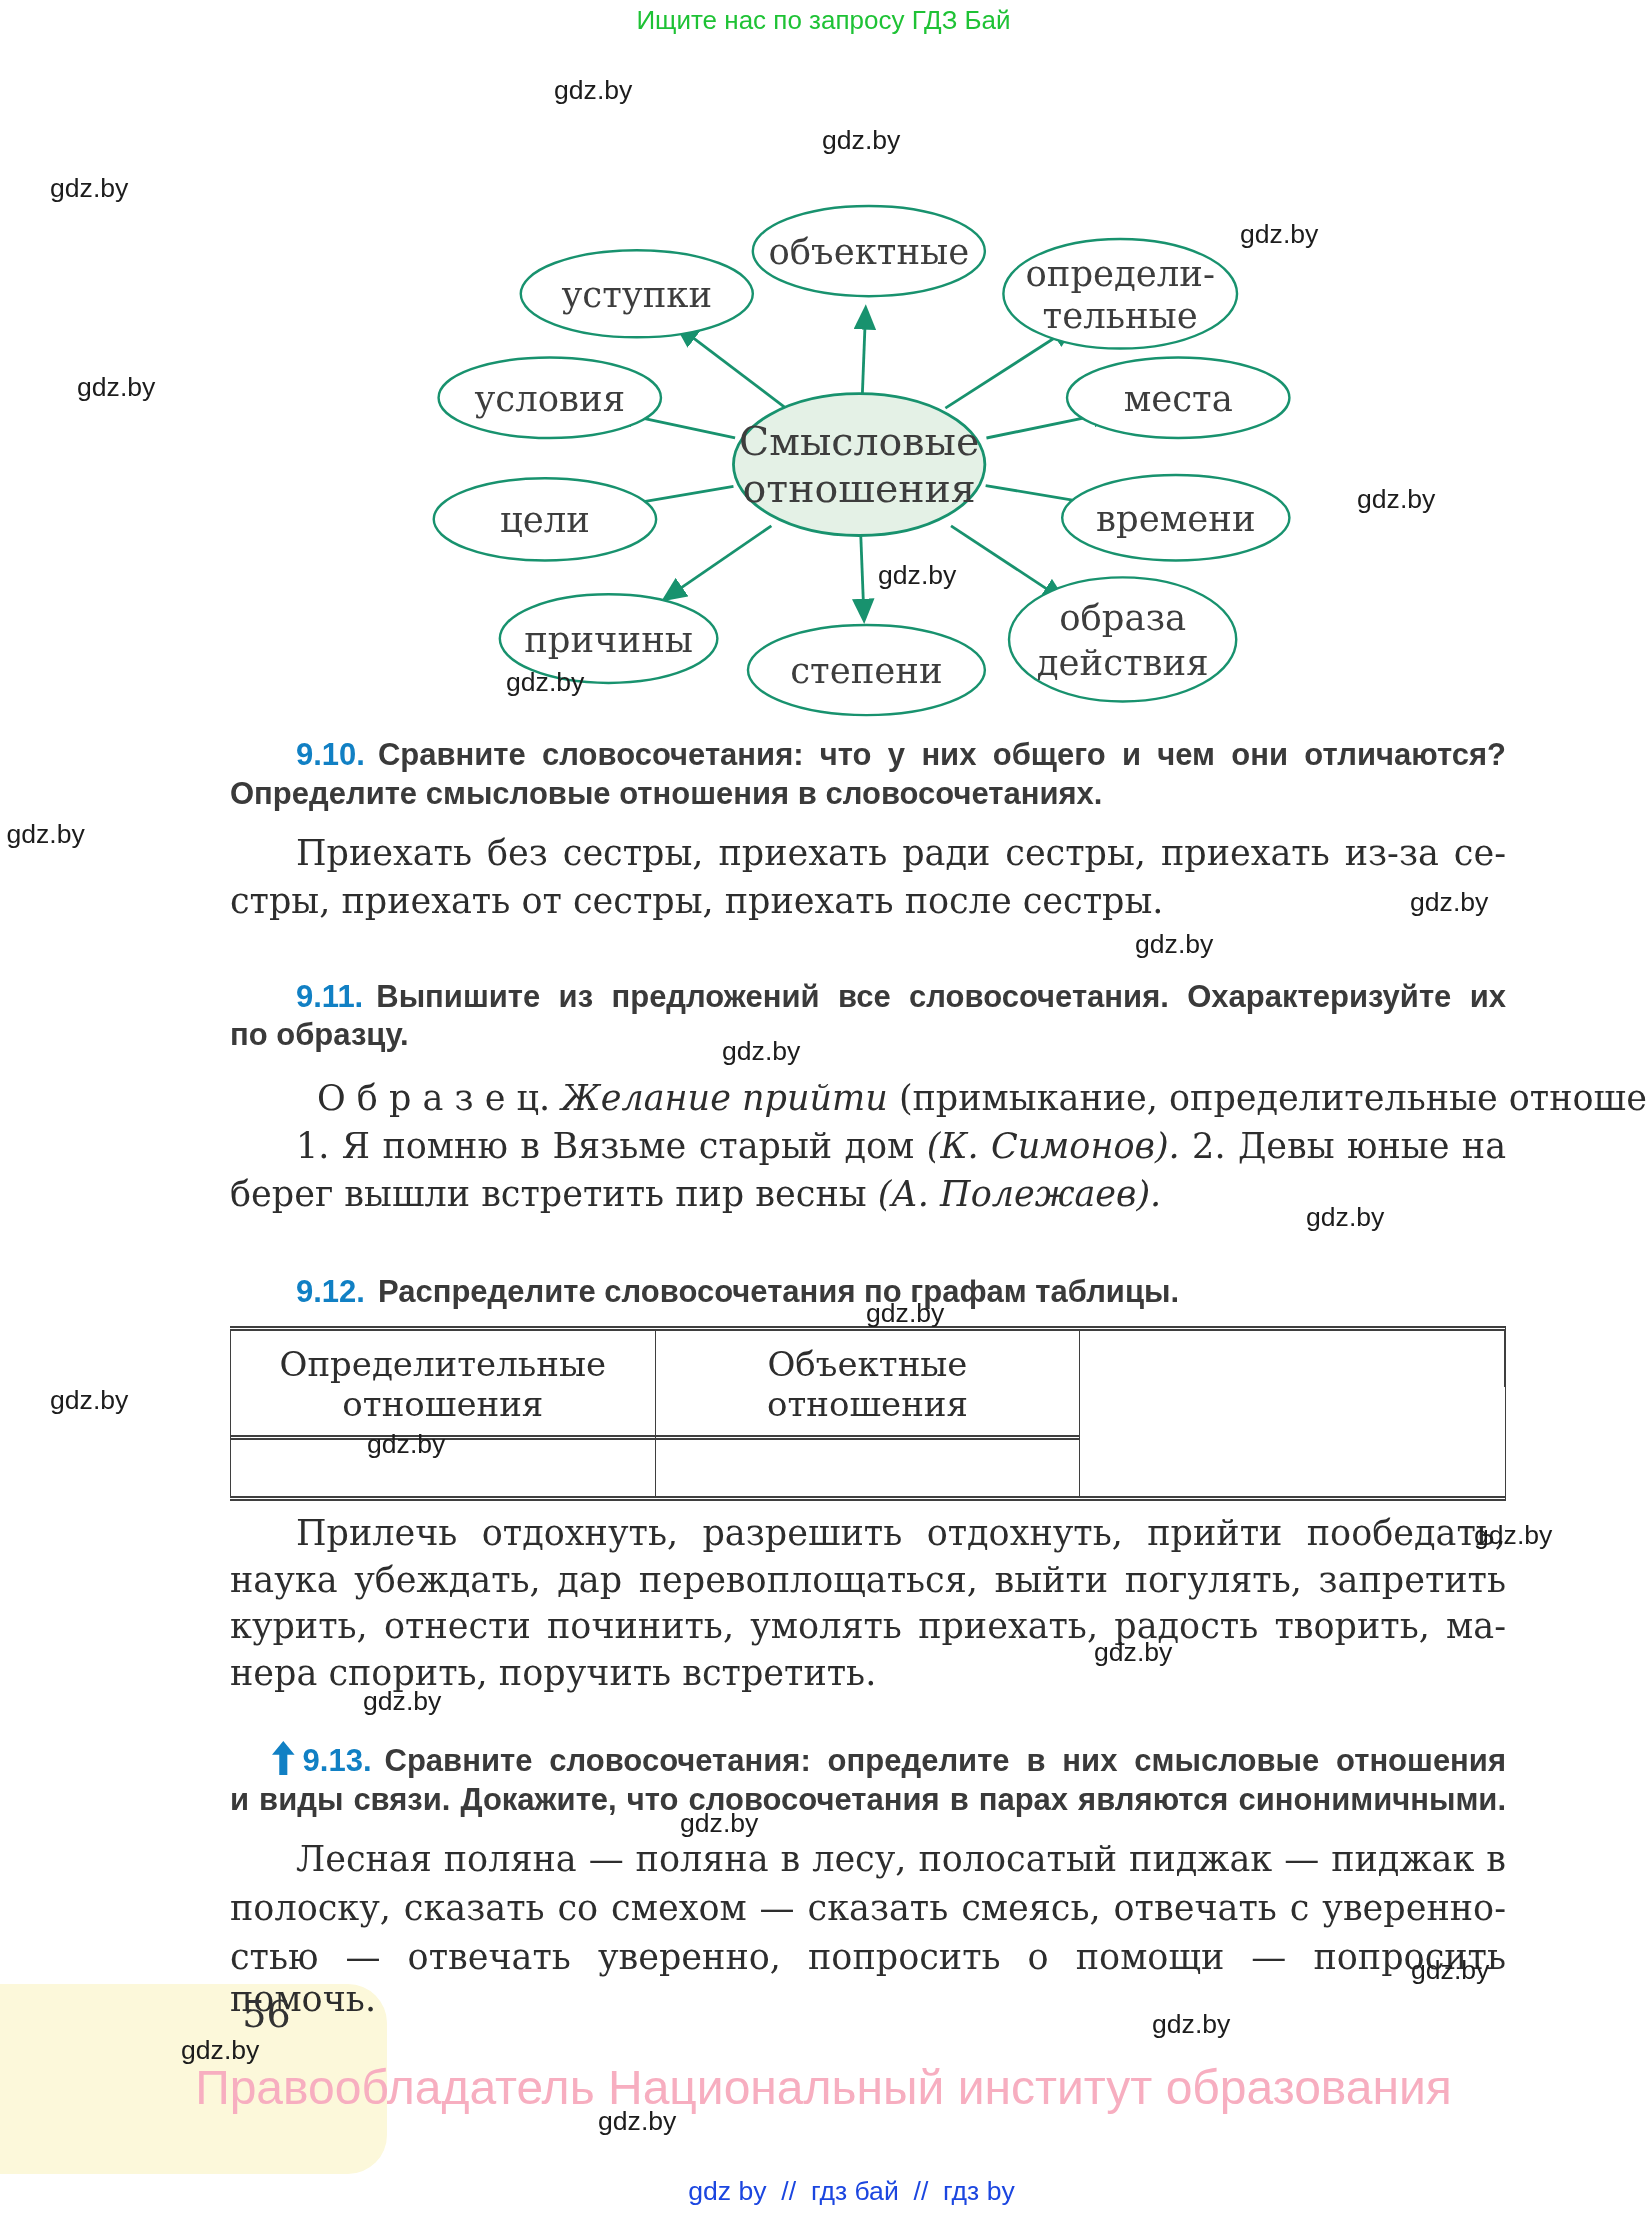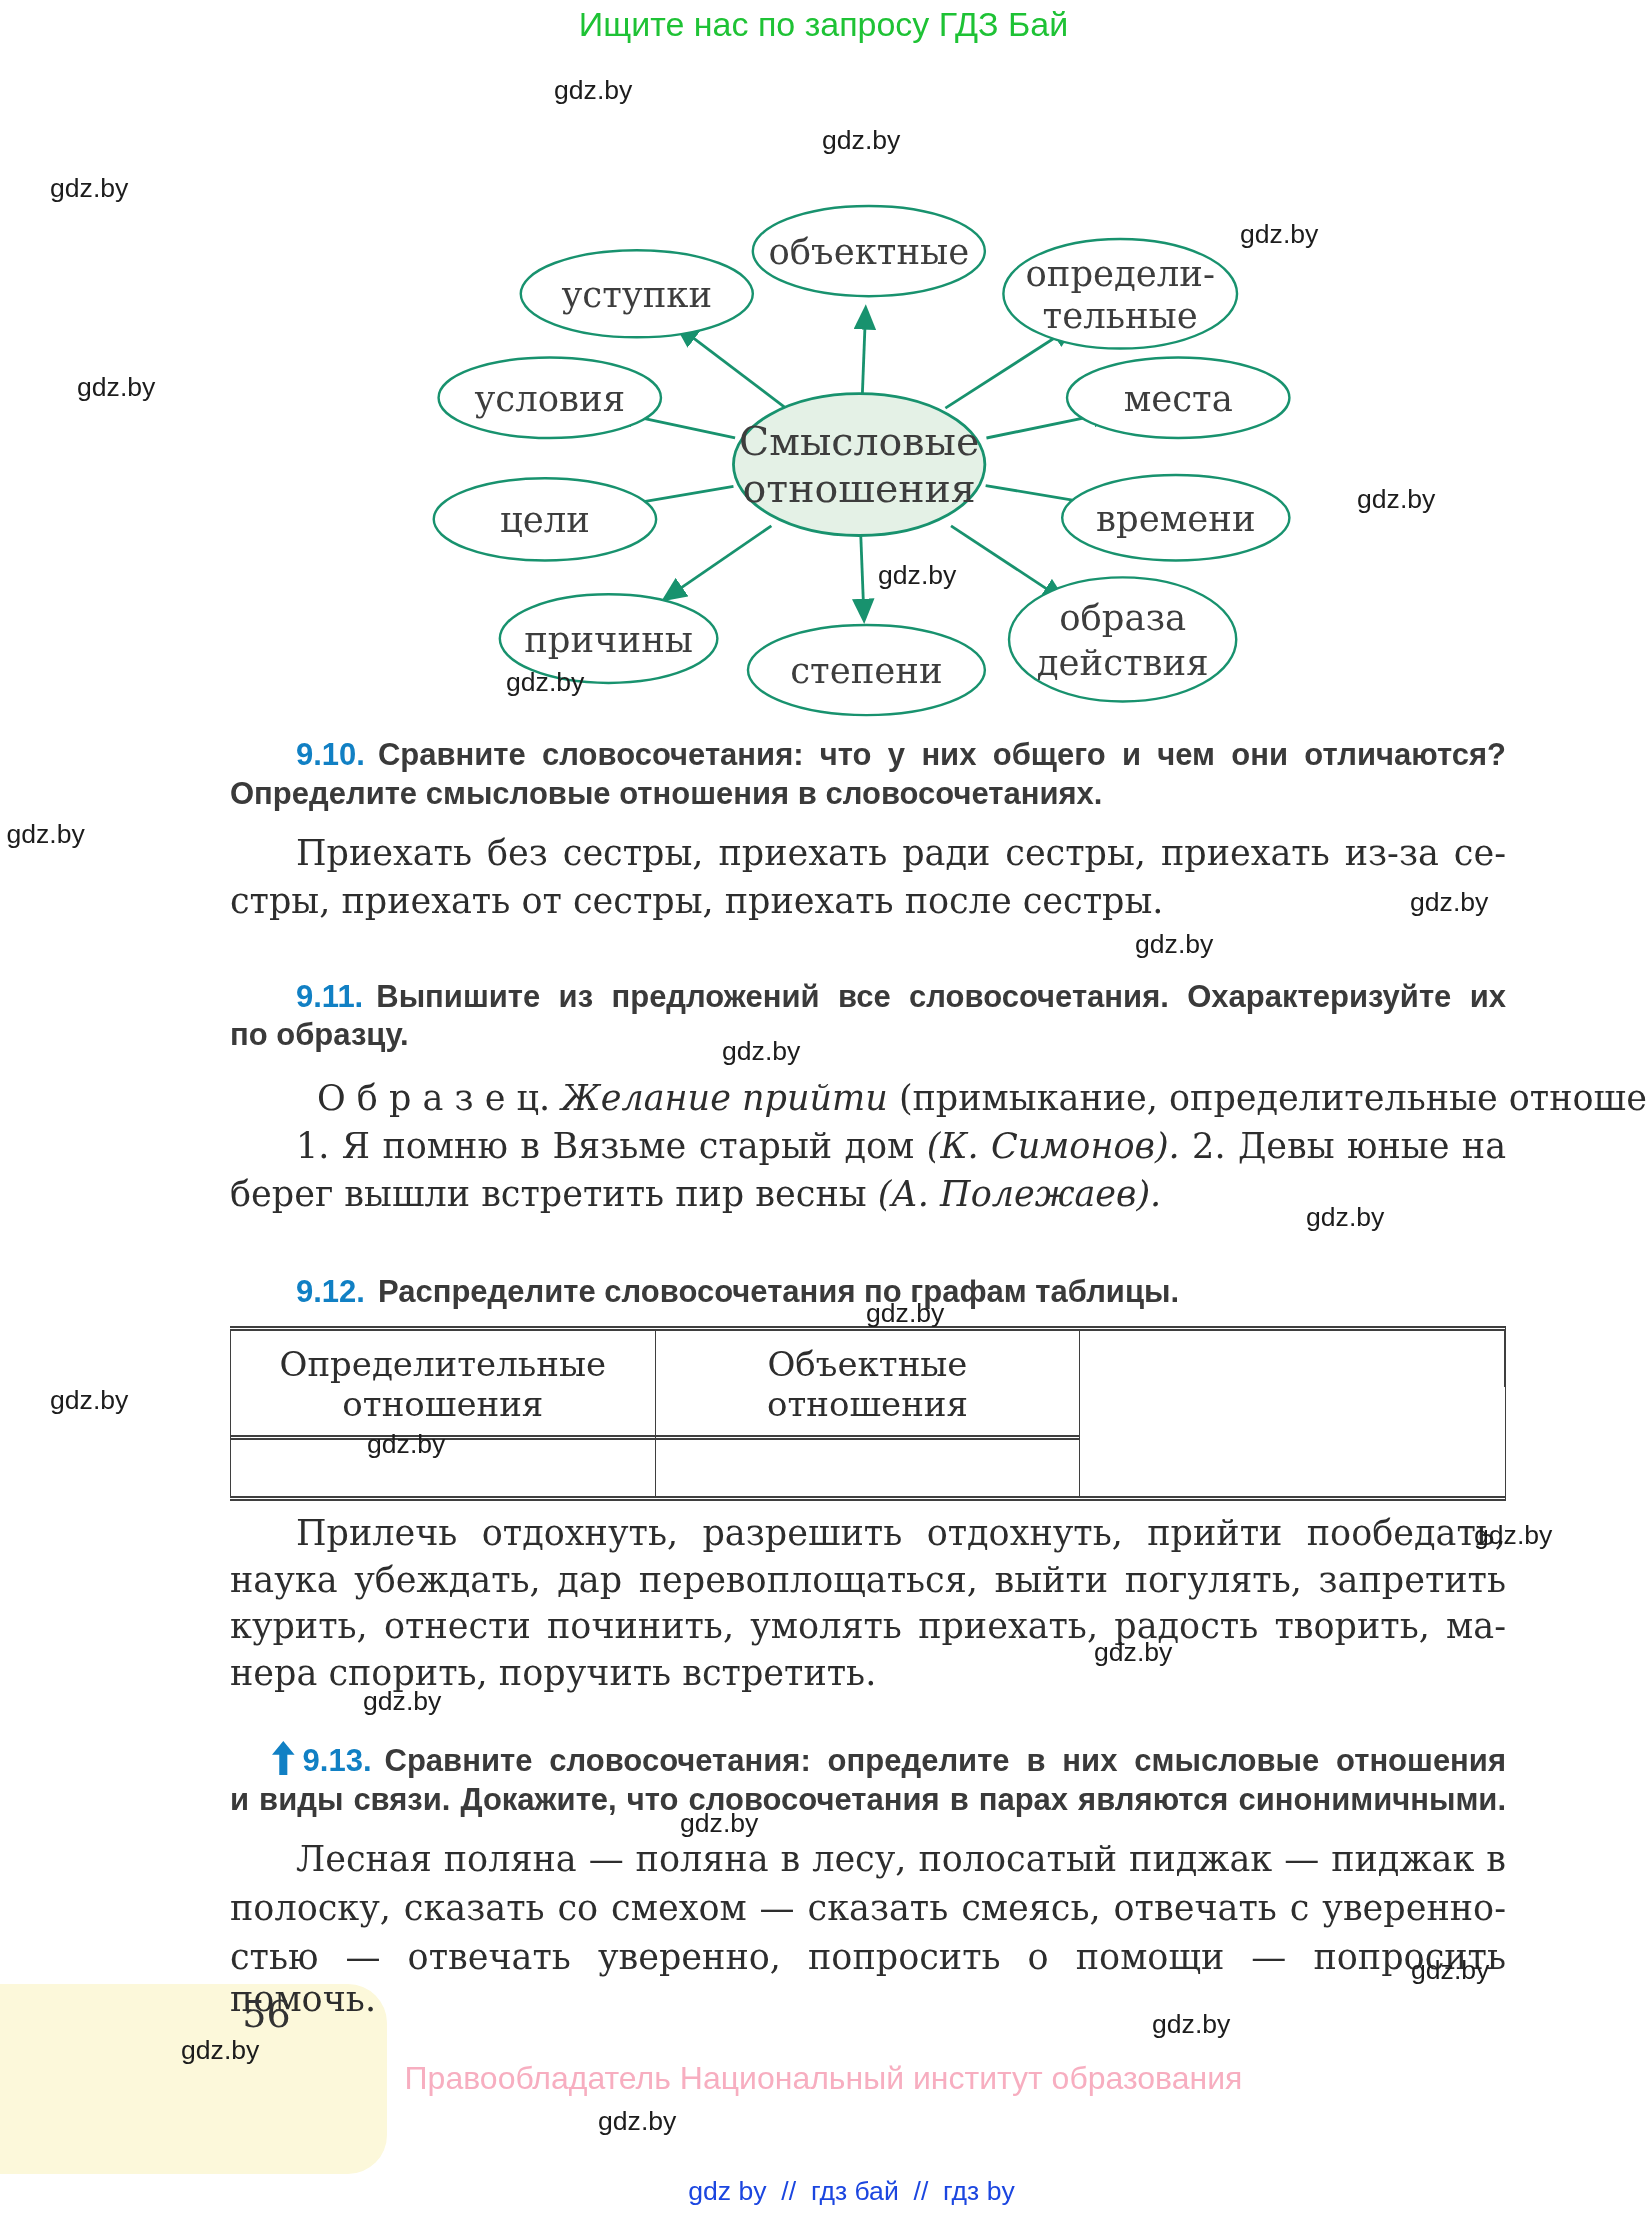--- a/index.html
+++ b/index.html
@@ -18,25 +18,25 @@
   .j     { white-space:normal; text-align:justify; text-align-last:justify; }
   .ind   { padding-left:66px; }
   .ind2  { padding-left:87px; }
   .num   { color:#1180c4; margin-right:13px; }
   .it    { font-style:italic; }
   .arrow-ico { display:inline-block; vertical-align:-4px; margin-right:8px; }
   
   .wm { position:absolute; font-family:"Liberation Sans",sans-serif;
         font-size:26.6px; color:#1c1c1c; white-space:nowrap; }
   .promo { position:absolute; top:4.8px; left:0; width:100%; text-align:center;
-           font-size:34px; color:#1ec235; }
+           font-size:26px; color:#1ec235; }
   .links { position:absolute; top:2176px; left:0; width:100%; text-align:center;
            font-size:26.6px; color:#1b46e0; white-space:pre;margin-left:28px; }
   .copyright { position:absolute; top:2060px; left:0; width:100%; text-align:center;
-               font-size:32px; color:#f7aec0; }
+               font-size:48px; color:#f7aec0; }
   .yellow-block { position:absolute; left:0; top:1984px; width:387px; height:190px;
                   background:#fcf8da; border-radius:0 39px 39px 0; }
   .pagenum { position:absolute; left:206px; top:1992px; width:121px; text-align:center;
              font-family:"DejaVu Serif",serif; font-size:38px; color:#333333; }
   
   .tbl { position:absolute; left:230px; top:1326px; width:1276px;
          display:grid; grid-template-columns:repeat(3,1fr);
          border-top:5.6px double #3f3f3f; border-bottom:5.6px double #3f3f3f;
          border-left:1.6px solid #3f3f3f; border-right:1.6px solid #3f3f3f; }
   .th { border-right:1.6px solid #3f3f3f; border-bottom:5.6px double #3f3f3f;

